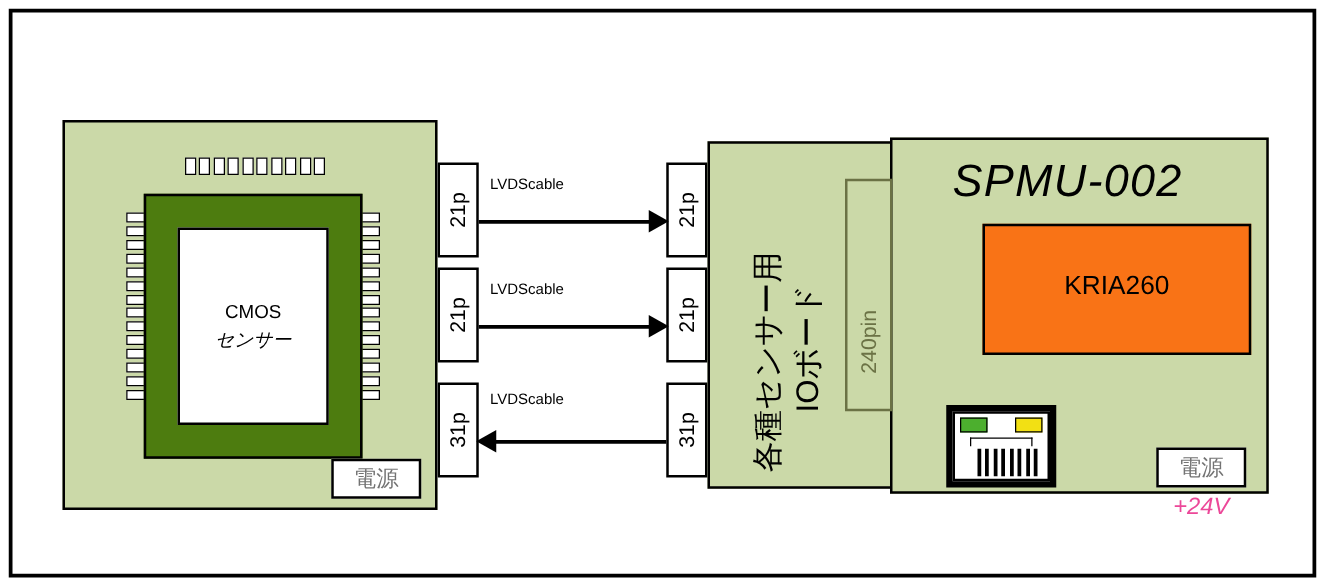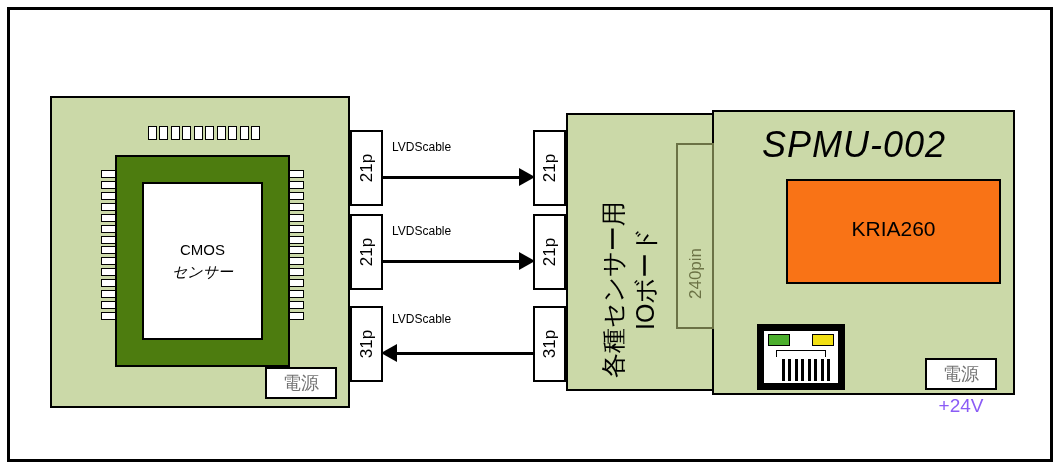--- a/index.html
+++ b/index.html
@@ -65,21 +65,21 @@
   
   .power-box{
     position:absolute;background:#fff;border:2px solid #000;box-sizing:border-box;
     display:flex;align-items:center;justify-content:center;
     font-size:18px;color:#737373;white-space:nowrap;
   }
   #sensor-power{left:265px;top:367px;width:72px;height:32px;}
   #spmu-power{left:925px;top:358px;width:72px;height:32px;}
   #volt-label{
     position:absolute;left:918px;top:395px;width:86px;text-align:center;
-    font-size:19px;color:#8b5cf6;
+    font-size:19px;color:#ec4899;font-style:italic;
   }
 
   
   #som-module{
     position:absolute;left:776px;top:179px;width:215px;height:105px;
     background:#f97316;border:2px solid #000;box-sizing:border-box;
     display:flex;flex-direction:column;align-items:center;justify-content:center;margin-left:10px;
   }
   #som-module .l1{font-size:21px;color:#000;margin-bottom:6px;}
   #som-module .l2{font-size:21px;color:#000;}

